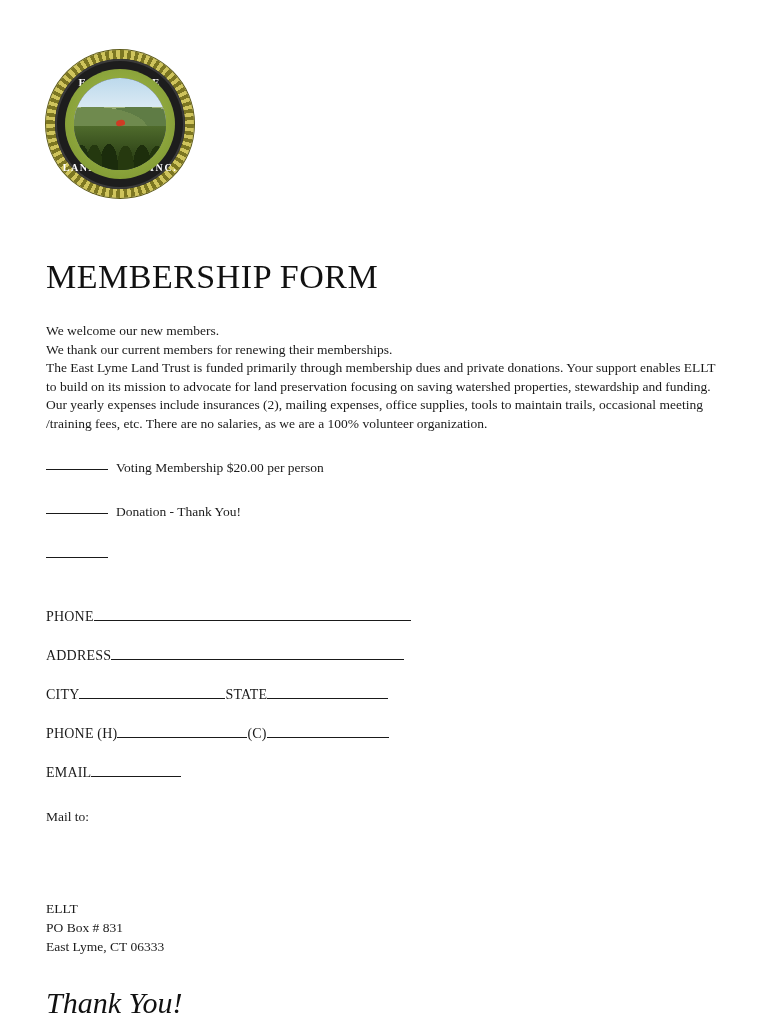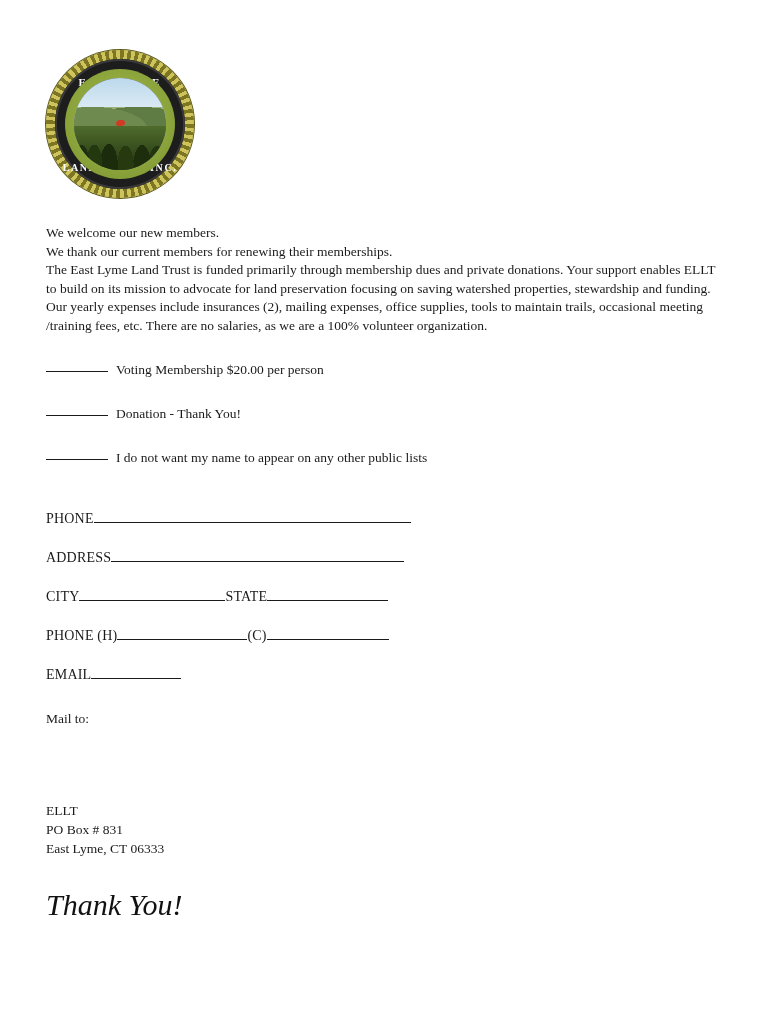--- a/index.html
+++ b/index.html
@@ -234,37 +234,38 @@
     <div class="logo-inner-ring"></div>
     <div class="logo-core">
       <div class="logo-sky"></div>
       <div class="logo-hills"></div>
       <div class="logo-field"></div>
       <div class="logo-trees"></div>
       <div class="logo-bird"></div>
     </div>
   </div>
 
+  <h1 class="title">MEMBERSHIP FORM</h1>
 
   <div class="intro-block">
     <p class="para gap-sm">We welcome our new members.</p>
     <p class="para">We thank our current members for renewing their memberships.</p>
   </div>
 
   <p class="para gap-lg">The East Lyme Land Trust is funded primarily through membership dues and private donations. Your support enables ELLT to build on its mission to advocate for land preservation focusing on saving watershed properties, stewardship and funding.</p>
   <p class="para gap-lg">Our yearly expenses include insurances (2), mailing expenses, office supplies, tools to maintain trails, occasional meeting /training fees, etc. There are no salaries, as we are a 100% volunteer organization.</p>
 
   <div class="check-line">
     <span class="blank"></span><span>Voting Membership $20.00 per person</span>
   </div>
   <div class="check-line">
     <span class="blank"></span><span>Donation - Thank You!</span>
   </div>
   <div class="check-line">
-    <span class="blank"></span><span>I do not want my name to appear on any other public lists</span>
+    <span class="blank"></span>
   </div>
 
   <div class="fields">
 
     <div class="field-row">
       <span class="field-label">PHONE</span><span class="rule w-name"></span>
     </div>
 
     <div class="field-row">
       <span class="field-label">ADDRESS</span><span class="rule w-address"></span>

